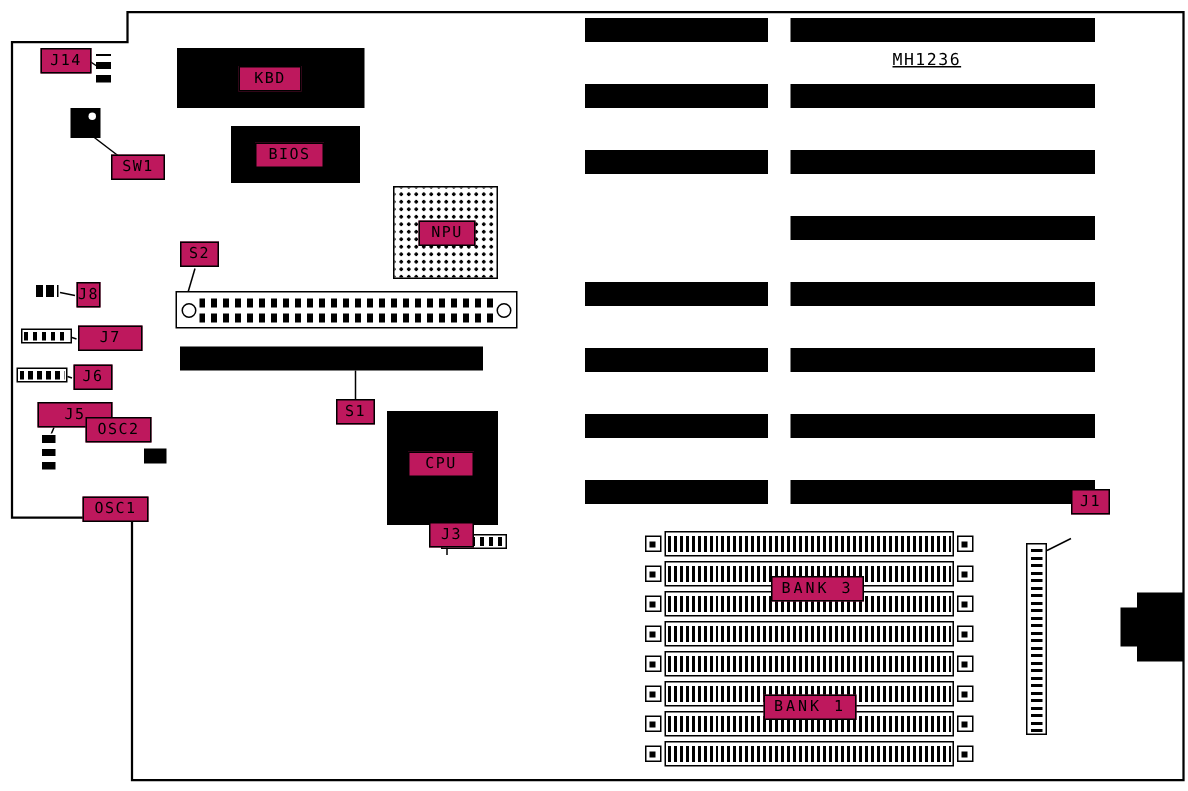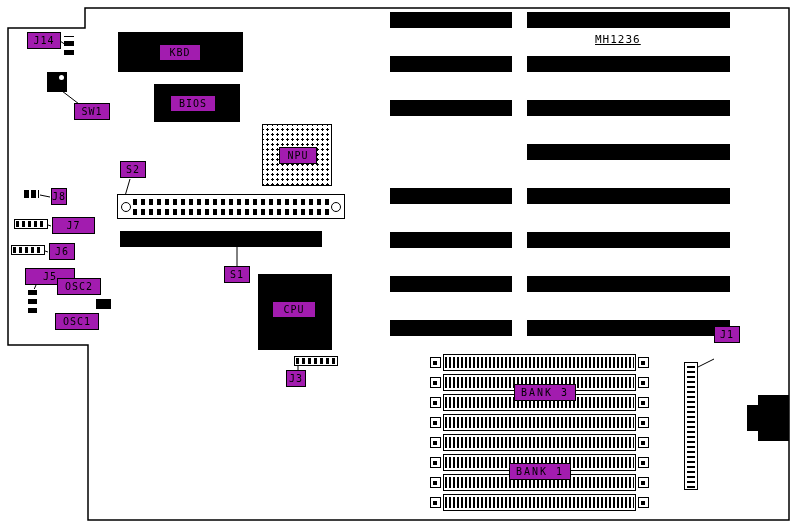--- a/index.html
+++ b/index.html
@@ -1,19 +1,19 @@
 <!DOCTYPE html>
 <html><head>
 <meta charset="utf-8">
 <style>
   html,body{margin:0;padding:0;background:#fff;}
   #stage{position:relative;width:792px;height:527px;background:#fff;overflow:hidden;
          font-family:"DejaVu Sans Mono",monospace;}
   svg{position:absolute;left:0;top:0;}
-  .lbl{position:absolute;height:17px;background:#a21caf;border:1px solid #000;box-sizing:border-box;
+  .lbl{position:absolute;height:17px;background:#be185d;border:1px solid #000;box-sizing:border-box;
        display:flex;align-items:center;justify-content:center;
        font-size:10px;letter-spacing:1px;color:#000;z-index:5;}
   .lbl.wide{letter-spacing:2px;}
   .plain-text{position:absolute;font-size:11px;letter-spacing:1px;color:#000;z-index:5;text-decoration:underline;}
   .chip{position:absolute;background:#000;}
   .slot{position:absolute;background:#000;height:16px;}
   .slot-l{left:390px;width:122px;}
   .slot-r{left:527px;width:203px;}
   .tickH{position:absolute;border:1px solid #000;box-sizing:border-box;padding:1px;
          background:repeating-linear-gradient(90deg,#000 0 3px,#fff 3px 6px) content-box;}
@@ -96,21 +96,21 @@
   </div>
   <div class="lbl" style="left:120px;top:161px;width:26px">S2</div>
 
   <div class="chip" style="left:120px;top:231px;width:202px;height:16px"></div>
   <div class="lbl" style="left:224px;top:266px;width:26px">S1</div>
 
   <div class="chip" style="left:258px;top:274px;width:74px;height:76px"></div>
   <div class="lbl" style="left:272px;top:301px;width:44px">CPU</div>
 
   <div class="tickH" style="left:294px;top:356px;width:44px;height:10px"></div>
-  <div class="lbl" style="left:286px;top:370px;width:20px">J3</div>
+  <div class="lbl" style="left:286px;top:348px;width:30px">J3</div>
 
   <div class="lbl" style="left:27px;top:32px;width:34px">J14</div>
   <div class="tickV" style="left:64px;top:36px;width:10px;height:19px"></div>
 
   <div class="sw1">
       <div class="dot"></div>
     </div>
   <div class="lbl" style="left:74px;top:103px;width:36px">SW1</div>
 
   <div class="tickHs" style="left:24px;top:190px;width:15px;height:8px"></div>
@@ -120,21 +120,21 @@
   <div class="lbl" style="left:52px;top:217px;width:43px">J7</div>
 
   <div class="tickH" style="left:11px;top:245px;width:34px;height:10px"></div>
   <div class="lbl" style="left:49px;top:243px;width:26px">J6</div>
 
   <div class="lbl" style="left:25px;top:268px;width:50px">J5</div>
   <div class="tickV" style="left:28px;top:289px;width:9px;height:24px"></div>
 
   <div class="lbl" style="left:57px;top:278px;width:44px">OSC2</div>
   <div class="chip" style="left:96px;top:299px;width:15px;height:10px"></div>
-  <div class="lbl" style="left:55px;top:313px;width:44px">OSC1</div>
+  <div class="lbl" style="left:55px;top:331px;width:44px">OSC1</div>
 
   <div class="simm" style="top:354px">
     <div class="cap capL"></div>
       <div class="strip"></div>
       <div class="cap capR"></div>
   </div>
   <div class="simm" style="top:374px">
     <div class="cap capL"></div>
       <div class="strip"></div>
       <div class="cap capR"></div>

